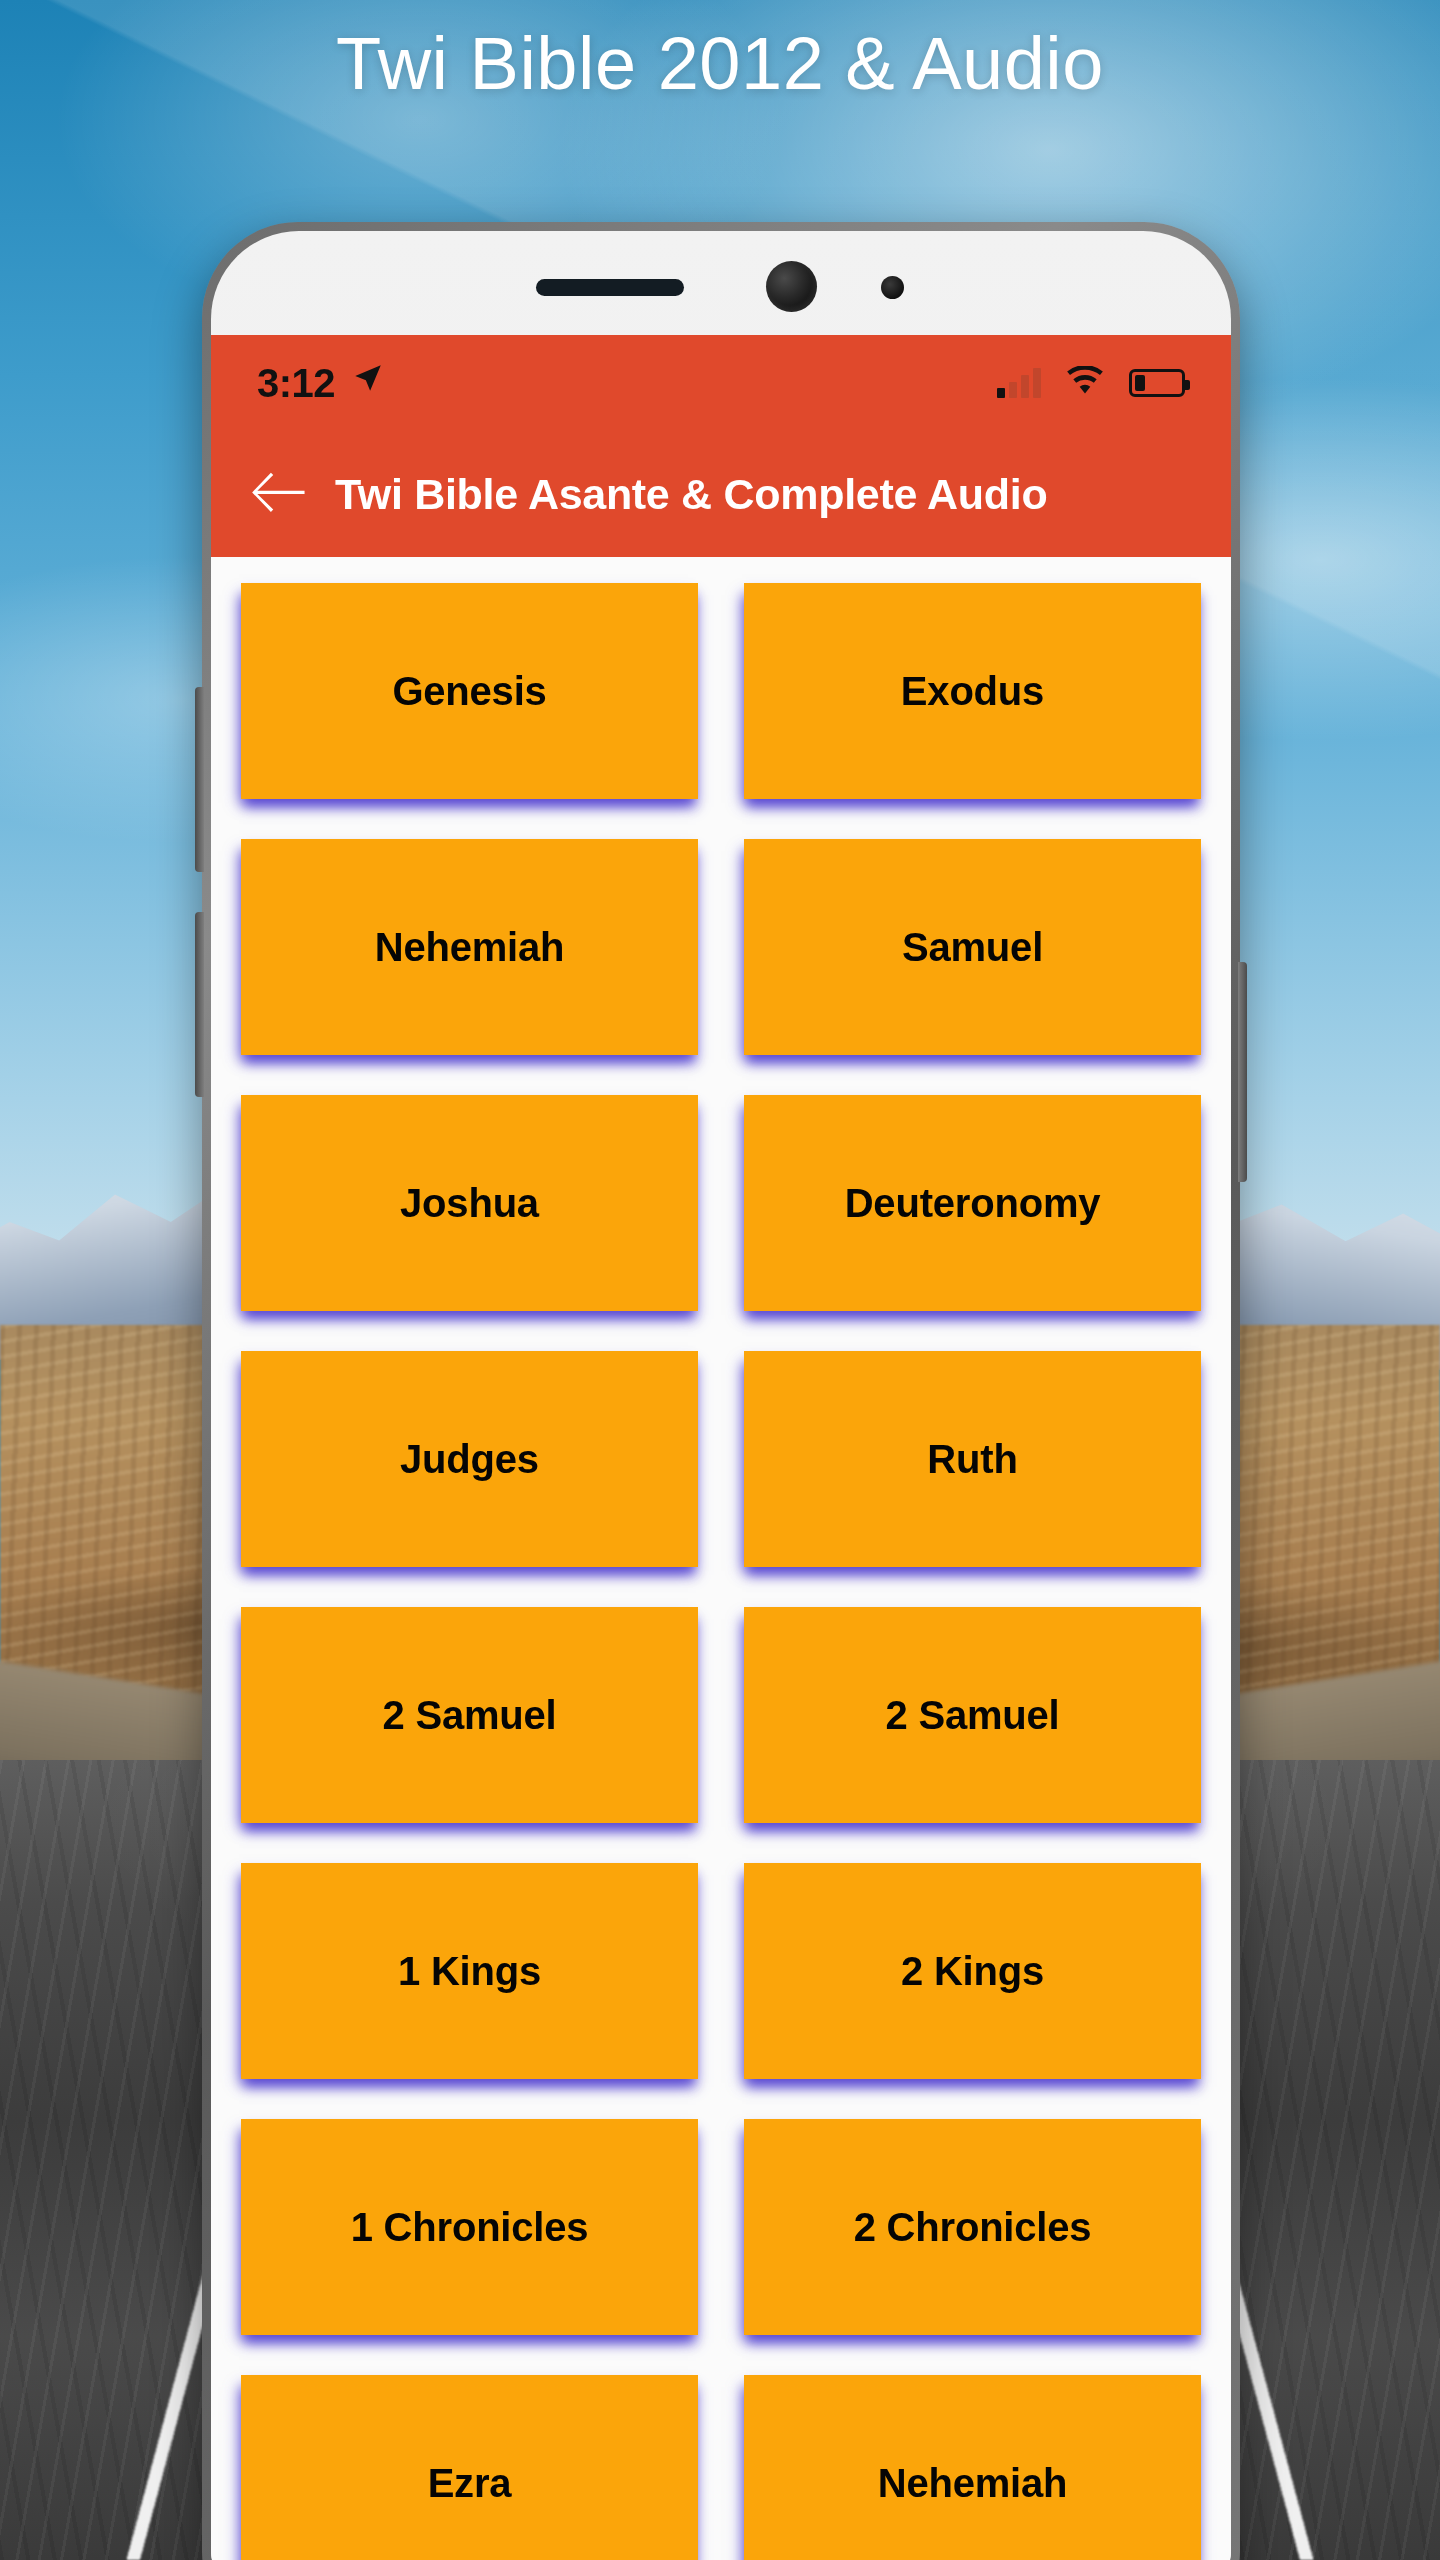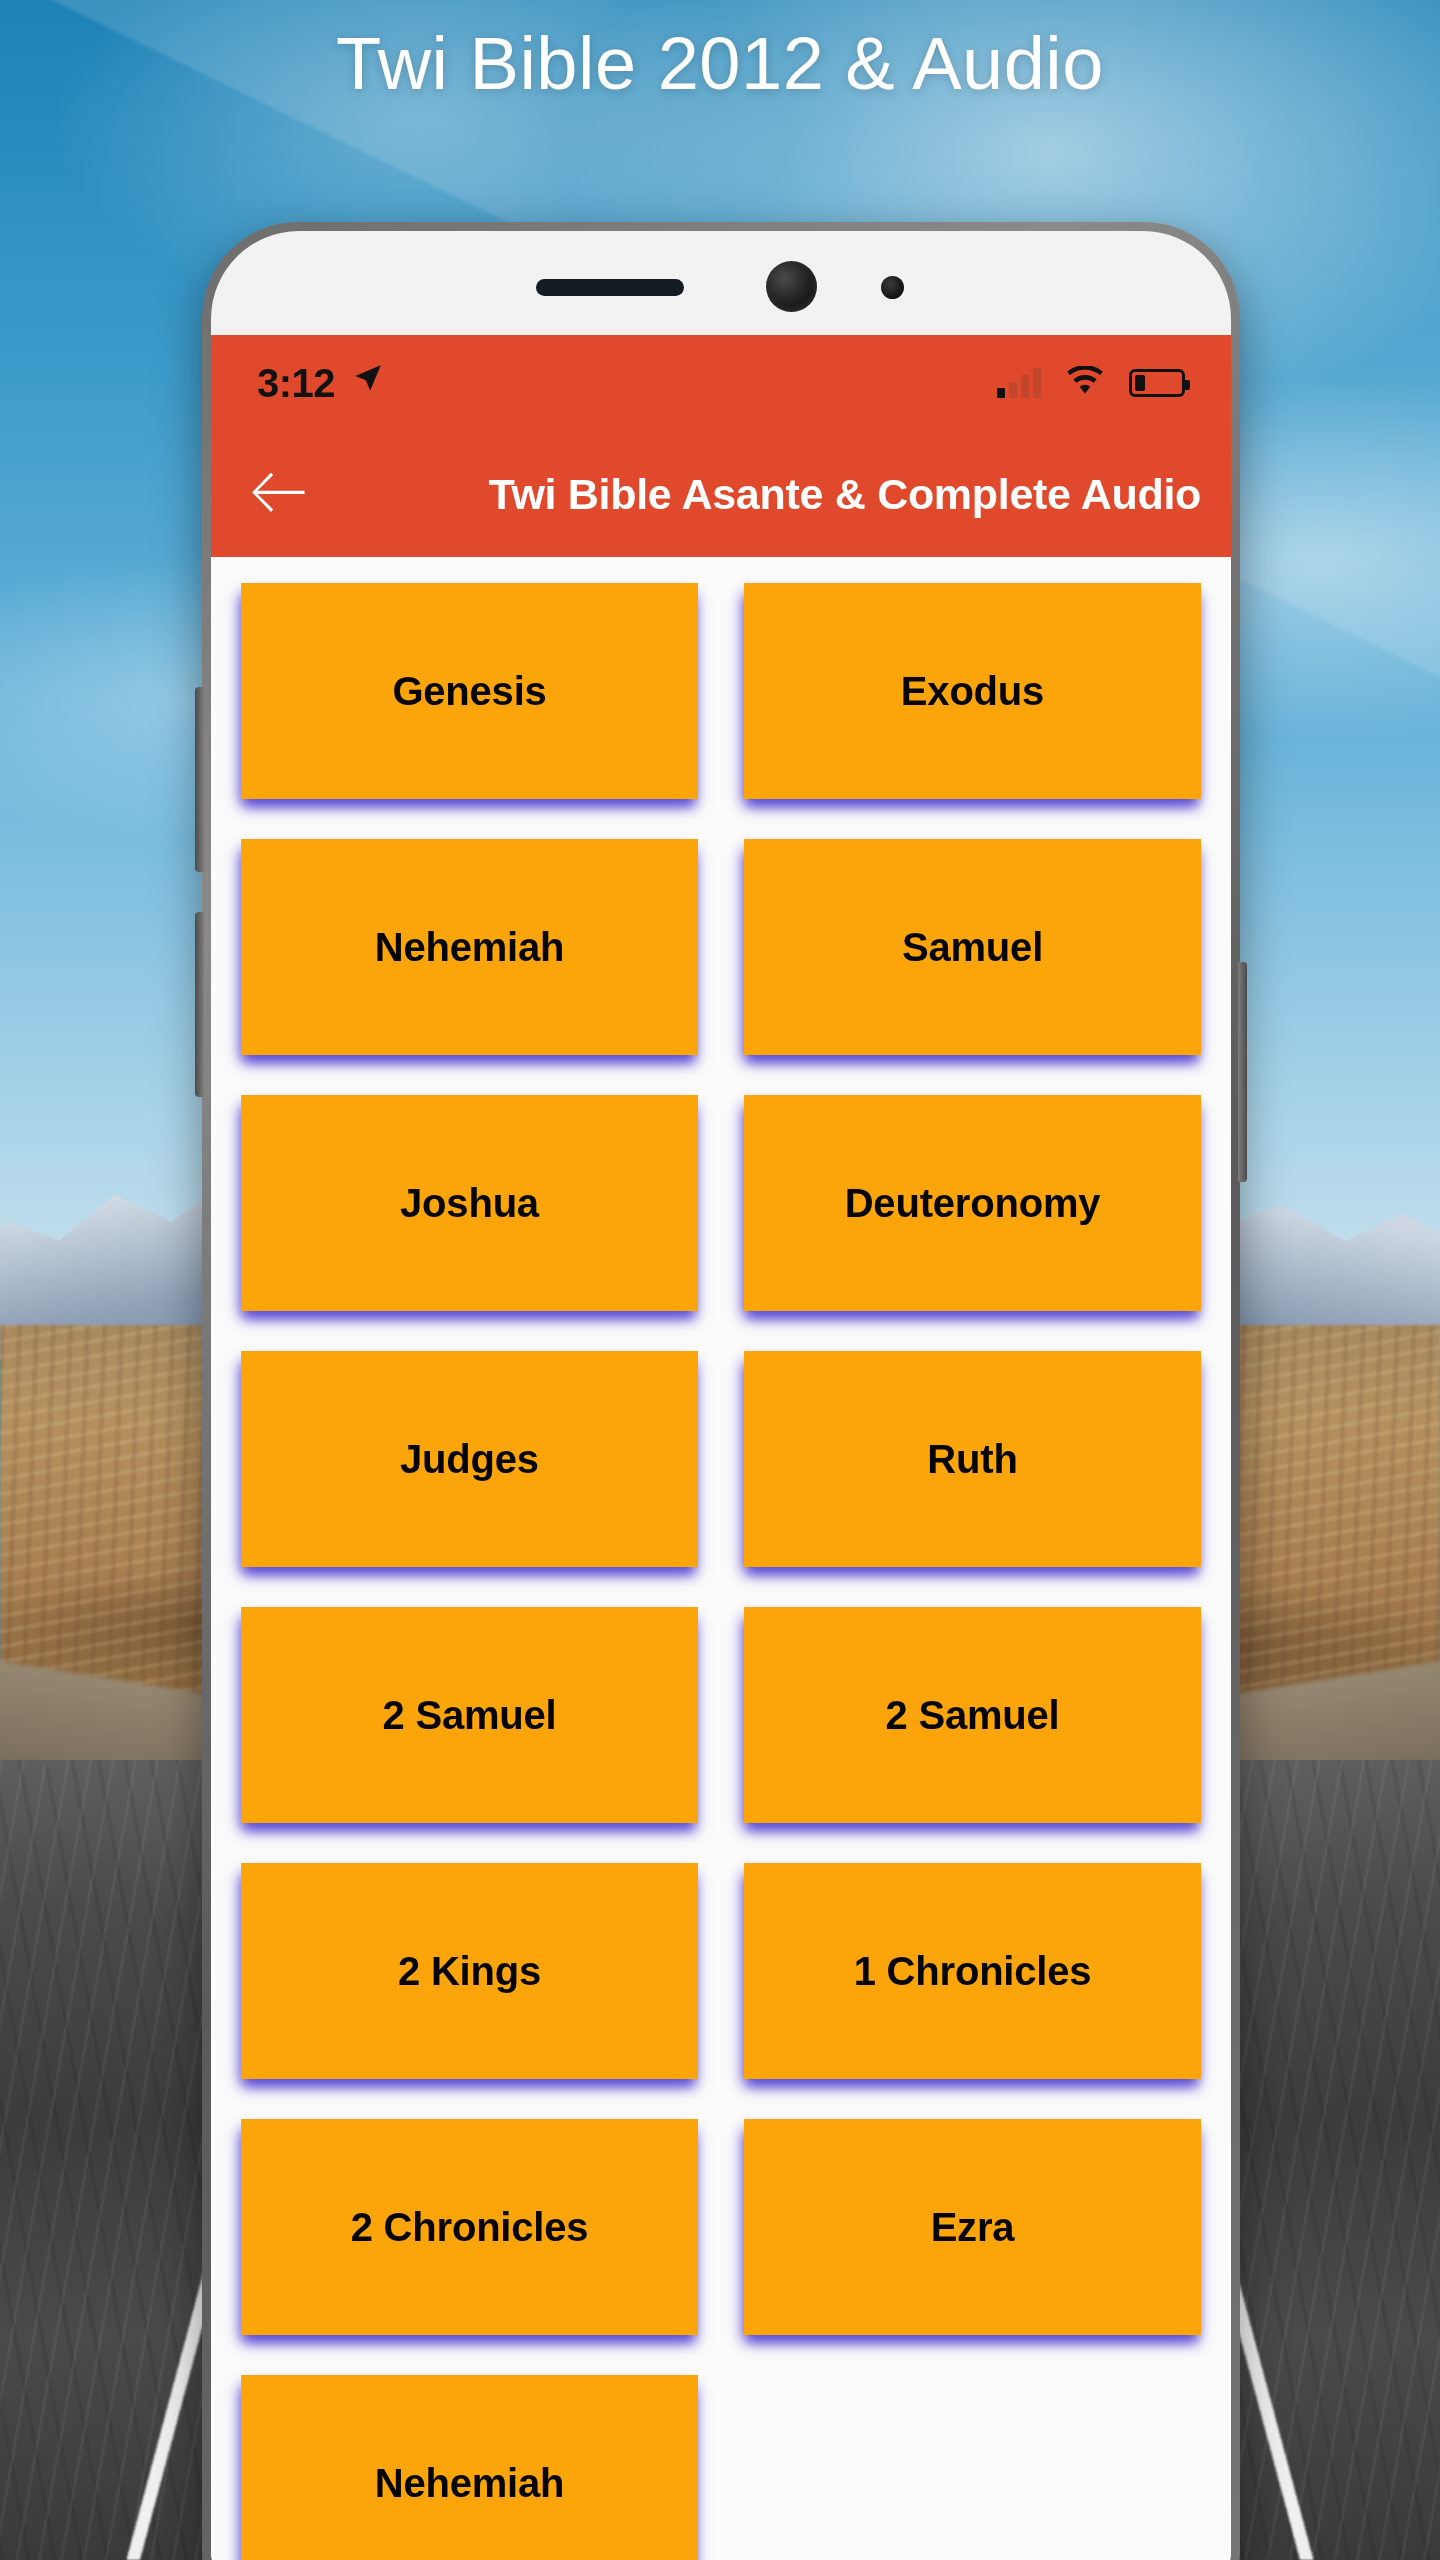--- a/index.html
+++ b/index.html
@@ -203,21 +203,21 @@
     width: 5px; height: 10px; background: #111; border-radius: 0 2px 2px 0;
   }
   .batt span { display: block; width: 22%; height: 100%; background: #111; border-radius: 2px; }
 
   
   .appbar {
     height: 126px;
     background: #e0492c;
     display: flex; align-items: center;
     padding: 0 30px 0 40px;
-    justify-content: space-between;
+    gap: 26px;
   }
   .appbar-title {
     color: #fff; font-size: 43px; font-weight: 700; letter-spacing: -0.3px;
     white-space: nowrap;
   }
 
   
   .grid-wrap {
     height: calc(100% - 222px);
     overflow: hidden;
@@ -323,20 +323,21 @@
             <button class="book-btn">Genesis</button>
             <button class="book-btn">Exodus</button>
             <button class="book-btn">Nehemiah</button>
             <button class="book-btn">Samuel</button>
             <button class="book-btn">Joshua</button>
             <button class="book-btn">Deuteronomy</button>
             <button class="book-btn">Judges</button>
             <button class="book-btn">Ruth</button>
             <button class="book-btn">2 Samuel</button>
             <button class="book-btn">2 Samuel</button>
+            <button class="book-btn">1 Kings</button>
             <button class="book-btn">2 Kings</button>
             <button class="book-btn">1 Chronicles</button>
             <button class="book-btn">2 Chronicles</button>
             <button class="book-btn">Ezra</button>
             <button class="book-btn">Nehemiah</button>
           </div>
       </div>
 
     </div>
   </div>

